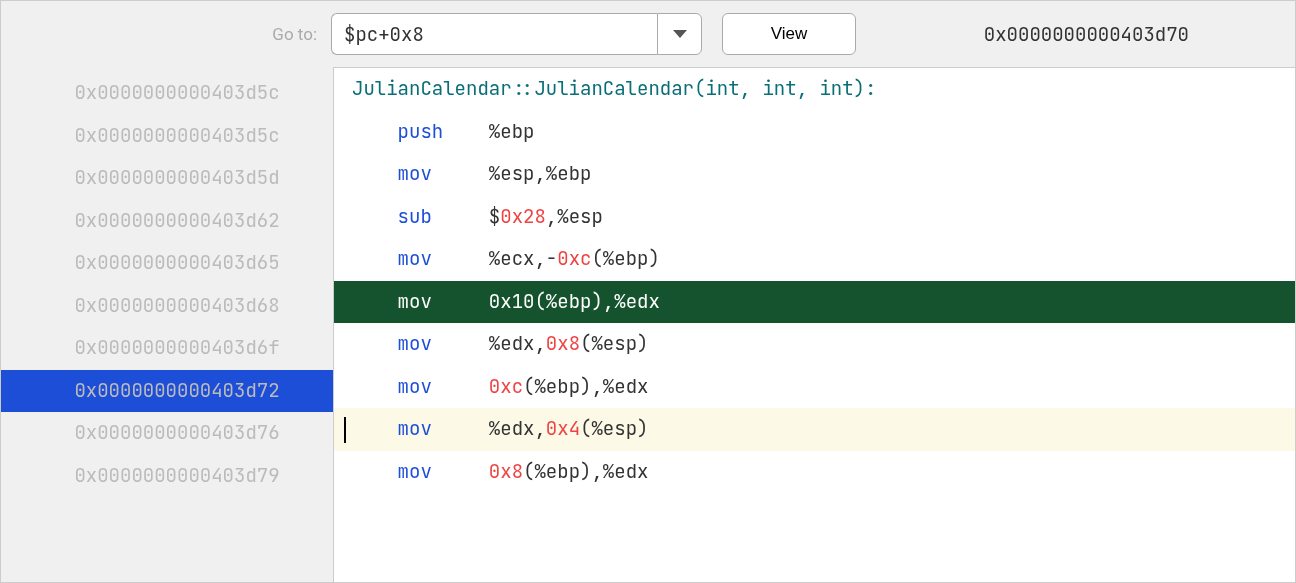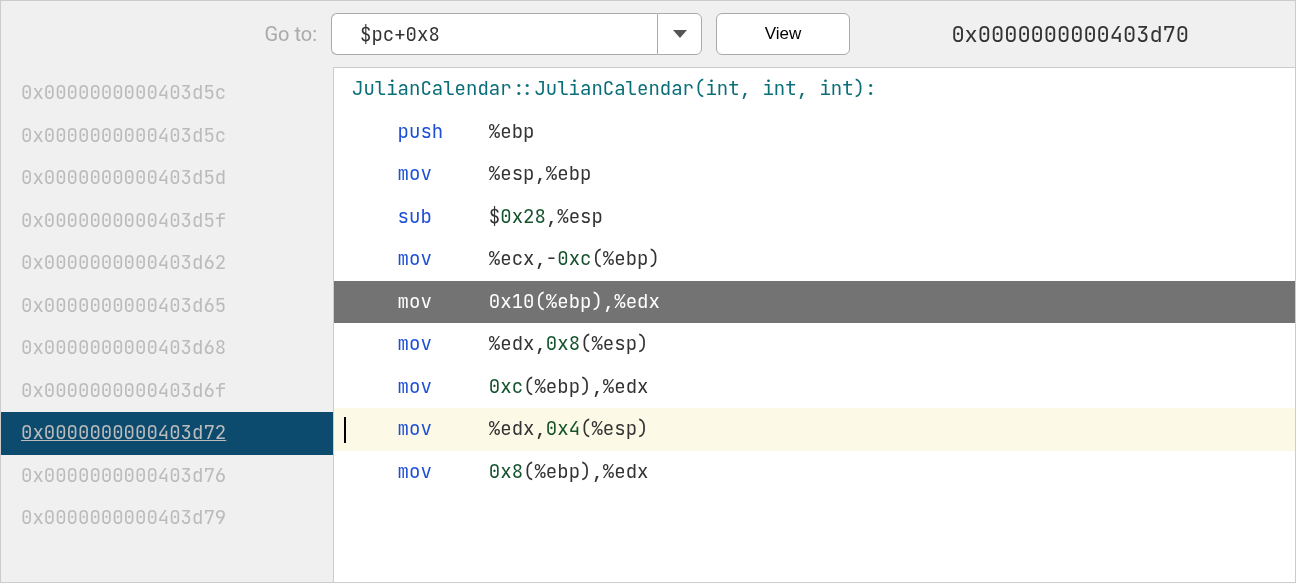--- a/index.html
+++ b/index.html
@@ -14,35 +14,35 @@
   }
   .toolbar {
     display: flex;
     align-items: center;
     padding: 12px 16px;
     gap: 14px;
     background: #f0f0f0;
   }
   .goto-label {
     color: #aaa;
-    font-size: 20px;
+    font-size: 17px;
     text-align: right;
     width: 300px;
   }
   .combo {
     display: flex;
     align-items: center;
   }
   .combo input {
     width: 326px;
     height: 42px;
     border: 1px solid #aaa;
     border-right: none;
     border-radius: 6px 0 0 6px;
-    padding: 0 28px;
+    padding: 0 12px;
     font-family: "JetBrains Mono", "Fira Code", Consolas, monospace;
     font-size: 19px;
     color: #333;
     outline: none;
   }
   .combo-btn {
     width: 45px;
     height: 42px;
     border: 1px solid #aaa;
     border-radius: 0 6px 6px 0;
@@ -54,86 +54,87 @@
   }
   .combo-btn svg { fill: #555; }
   .view-btn {
     width: 134px;
     height: 42px;
     border: 1px solid #aaa;
     border-radius: 6px;
     background: #fff;
     font-size: 17px;
     cursor: pointer;
+    margin-left: 6px;
   }
   .pc-display {
     font-family: "JetBrains Mono", "Fira Code", Consolas, monospace;
-    font-size: 22px;
+    font-size: 19px;
     color: #333;
     margin-left: auto;
     margin-right: 90px;
     text-align: center;
   }
   .asm-area {
     display: flex;
     height: calc(100% - 66px);
   }
   .gutter {
     width: 332px;
     padding-top: 5px;
   }
   .gutter-row {
     height: 42.5px;
     line-height: 42.5px;
     font-family: "JetBrains Mono", "Fira Code", Consolas, monospace;
     font-size: 19px;
     color: #bbb;
     padding-left: 20px;
+    text-align: center;
   }
   .gutter-row.cursor-line {
-    background: #0c4a6e;
+    background: #1d4ed8;
     color: #bbb;
-    text-decoration: underline;
   }
   .code {
     flex: 1;
     background: #fff;
     border: 1px solid #ccc;
     border-right: none;
     border-bottom: none;
     font-family: "JetBrains Mono", "Fira Code", Consolas, monospace;
     font-size: 19px;
     line-height: 42.5px;
     position: relative;
   }
   .code-row {
     height: 42.5px;
     padding-left: 18px;
     white-space: pre;
     position: relative;
   }
   .code-row.selected {
-    background: #737373;
+    background: #14532d;
     color: #fff;
   }
   .code-row.cursor-line {
     background: #fcf9e6;
   }
   .caret {
     position: absolute;
     left: 10px;
     top: 9px;
     width: 2px;
     height: 26px;
     background: #000;
   }
   .func-sig { color: #0a6e78; }
   .mnemonic { color: #1d4ed8; }
   .operand  { color: #333; }
-  .number   { color: #14532d; }
+  .number   { color: #ef4444; }
   .reg      { color: #333; text-align: right; }
   .code-row.selected .mnemonic,
   .code-row.selected .operand,
   .code-row.selected .number,
   .code-row.selected .reg { color: #fff; }
 </style>
 </head>
 <body>
 
 <div class="toolbar">
@@ -148,21 +149,20 @@
   </div>
   <button class="view-btn">View</button>
   <div class="pc-display">0x0000000000403d70</div>
 </div>
 
 <div class="asm-area">
   <div class="gutter" id="gutter">
       <div class="gutter-row">0x0000000000403d5c</div>
       <div class="gutter-row">0x0000000000403d5c</div>
       <div class="gutter-row">0x0000000000403d5d</div>
-      <div class="gutter-row">0x0000000000403d5f</div>
       <div class="gutter-row">0x0000000000403d62</div>
       <div class="gutter-row">0x0000000000403d65</div>
       <div class="gutter-row">0x0000000000403d68</div>
       <div class="gutter-row">0x0000000000403d6f</div>
       <div class="gutter-row cursor-line">0x0000000000403d72</div>
       <div class="gutter-row">0x0000000000403d76</div>
       <div class="gutter-row">0x0000000000403d79</div>
     </div>
   <div class="code" id="code">
       <div class="code-row"><span class="func-sig">JulianCalendar::JulianCalendar(int, int, int):</span></div>

